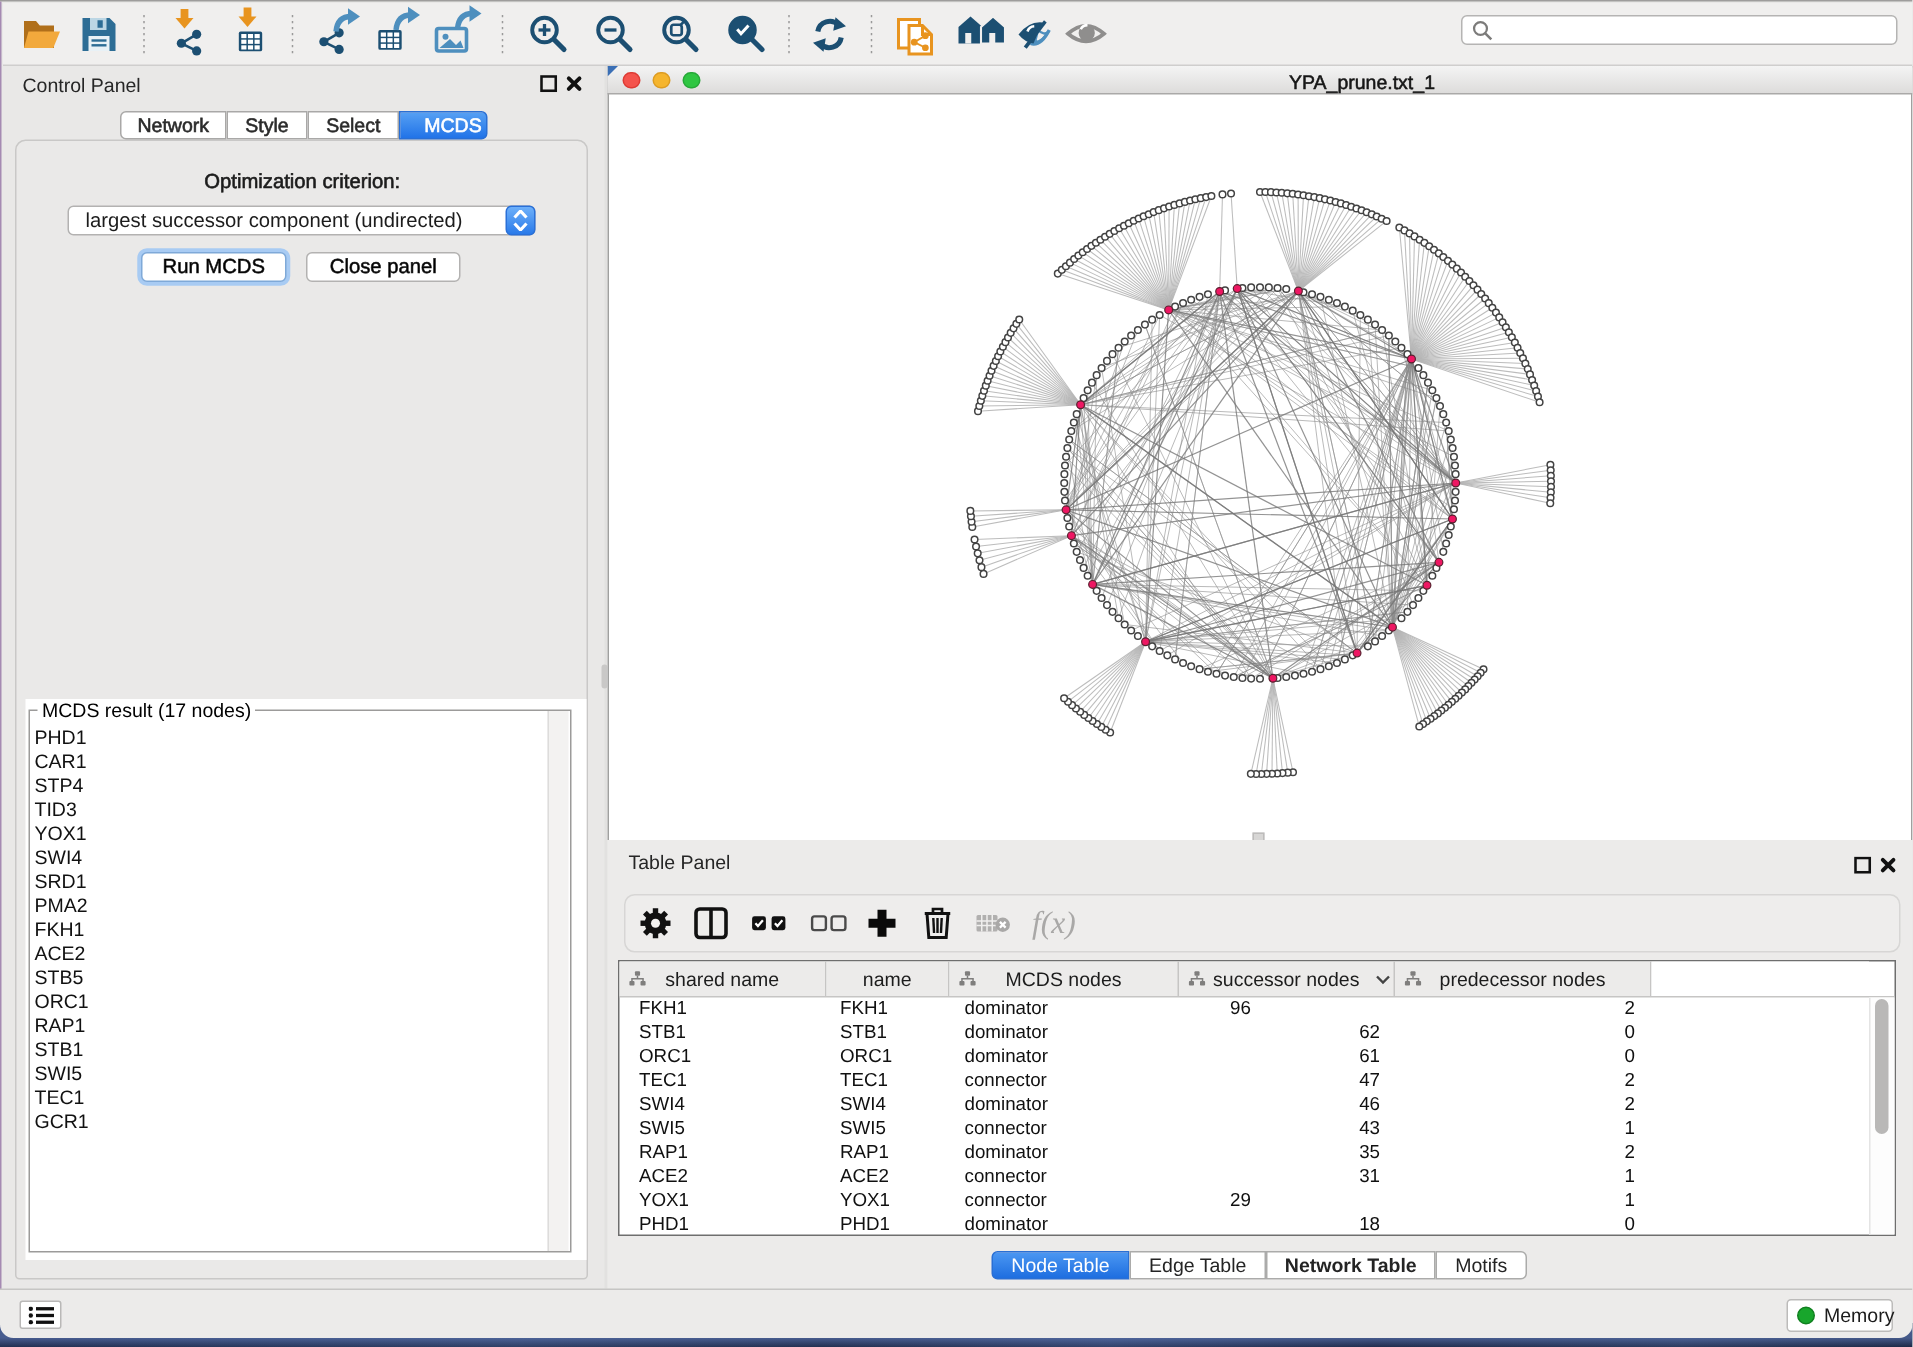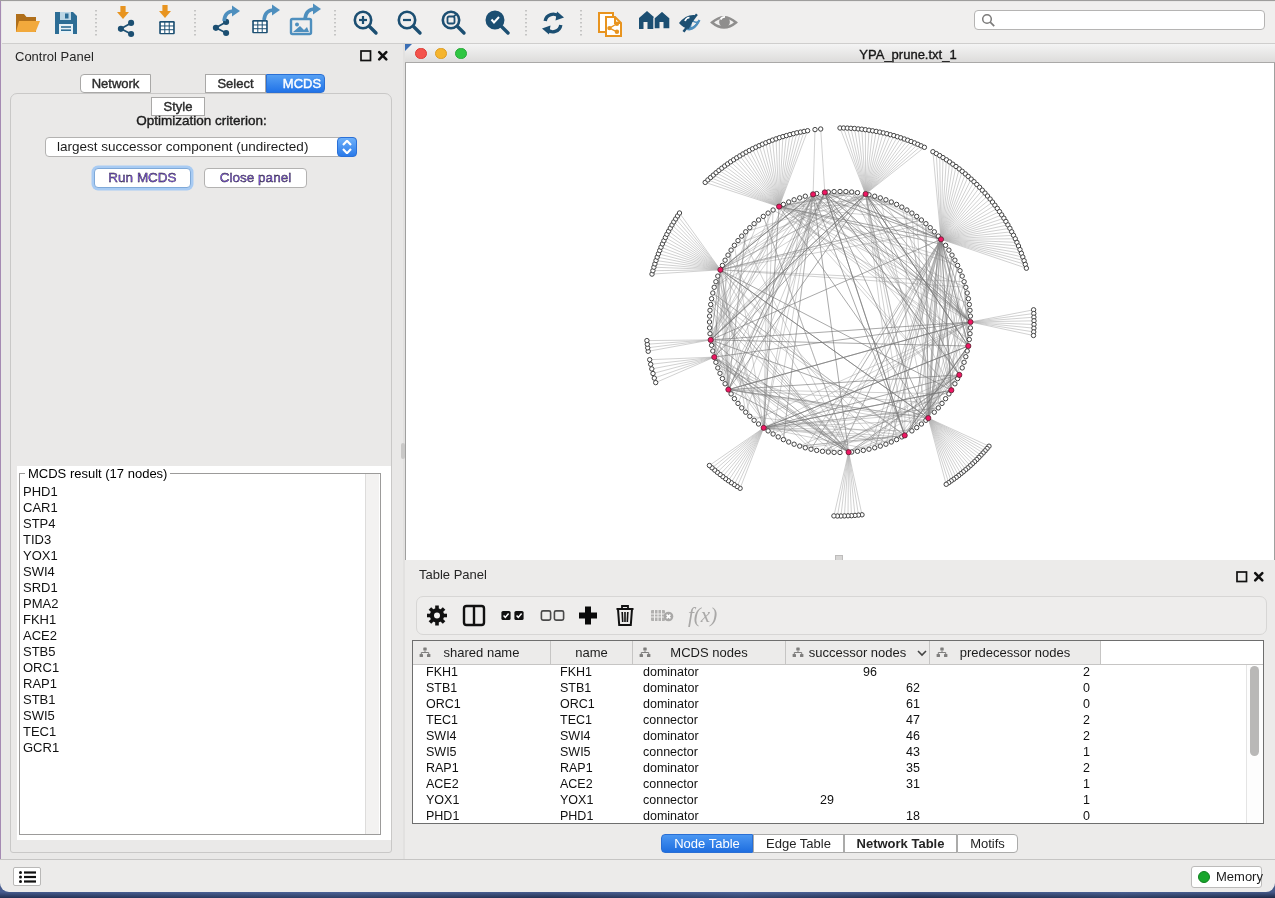--- a/index.html
+++ b/index.html
@@ -19,21 +19,21 @@
 
 .tab{position:absolute;top:74px;height:19px;border:1px solid #a9a8a7;background:#fff;
  font-size:13px;-webkit-text-stroke:0.4px #2b2b2b;color:#2b2b2b;text-align:center;line-height:18px}
 #tabpanel{left:10px;top:93px;width:382px;height:760px;background:#eae9e8;border:1px solid #c9c8c7;border-radius:7px 7px 3px 3px}
 #optlabel{left:0;top:113px;width:403px;text-align:center;font-size:13.5px;-webkit-text-stroke:0.4px #1c1c1c;color:#1c1c1c}
 #combo{left:45px;top:137px;width:312px;height:20px;background:#fff;border:1px solid #b3b2b1;border-radius:4px;
  font-size:13.5px;color:#1c1c1c;line-height:18px;padding-left:11px}
 #spin{left:337px;top:137px;width:20px;height:20px;border-radius:4px;
  background:linear-gradient(#6db0fa,#2a7ae9);border:1px solid #2a70d8}
 .btn{position:absolute;top:168px;height:20px;background:#fff;border:1px solid #b3b2b1;border-radius:4px;
- font-size:13.5px;-webkit-text-stroke:0.4px #1c1c1c;color:#8b5cf6;text-align:center;line-height:18px}
+ font-size:13.5px;-webkit-text-stroke:0.4px #1c1c1c;color:#000000;text-align:center;line-height:18px}
 #runbtn{left:94px;width:97px;box-shadow:0 0 0 2.5px #a8cbf3;border-color:#7fa9d8}
 #closebtn{left:204px;width:103px}
 #resultwhite{left:17px;top:466px;width:374px;height:374px;background:#fff}
 #groupbox{left:19px;top:473px;width:362px;height:362px;border:1px solid #9c9b9a}
 #grouplabel{left:25px;top:466px;background:#fff;padding:0 3px;font-size:13px;color:#000000}
 #mcdslist{left:23px;top:484px;font-size:13px;line-height:16px;color:#111}
 #listscroll{left:365px;top:474px;width:14px;height:360px;background:#f3f2f1;border-left:1px solid #dddcdb}
 
 #vsplit{left:403px;top:44px;width:2px;height:815px;background:#e2e1e0}
 #vgrip{left:401px;top:443px;width:4px;height:16px;background:#c9c8c7;border-radius:2px}
@@ -219,21 +219,21 @@
     <line x1="9.2" y1="9.2" x2="13.2" y2="13.2" stroke="#7c7b7a" stroke-width="1.7"></line>
   </svg>
 <div id="ctl" class="abs"></div>
 <div id="ctl-title" class="abs">Control Panel</div>
 <svg class="abs" style="left:360px;top:50px" width="29" height="12" viewBox="0 0 29 12">
     <rect x="1" y="1" width="9.5" height="9.5" fill="none" stroke="#111" stroke-width="1.7"></rect>
     <path d="M 19.2 2.2 L 26.3 9.3 M 26.3 2.2 L 19.2 9.3" stroke="#111" stroke-width="2.6" stroke-linecap="round"></path>
   </svg>
 <div id="tabpanel" class="abs"></div>
 <div class="tab abs" style="left:80px;width:71px;border-radius:4px 0 0 4px;">Network</div>
-<div class="tab abs" style="left:151px;width:54px;border-radius:0;margin-top:23px;">Style</div>
+<div class="tab abs" style="left:151px;width:54px;border-radius:0;">Style</div>
 <div class="tab abs" style="left:205px;width:61px;border-radius:0;">Select</div>
 <div class="tab abs" style="left:266px;width:59px;border-radius:0 4px 4px 0;background:linear-gradient(#56a0f3,#2173e8);color:#fff;border-color:#2a6fd4;padding-left:13px;-webkit-text-stroke:0.4px #fff;">MCDS</div>
 <div id="optlabel" class="abs">Optimization criterion:</div>
 <div id="combo" class="abs">largest successor component (undirected)</div>
 <div id="spin" class="abs"></div>
 <svg class="abs" style="left:341px;top:140px" width="12" height="14" viewBox="0 0 12 14">
     <path d="M 2 5 L 6 0.7 L 10 5" fill="none" stroke="#fff" stroke-width="2.1"></path>
     <path d="M 2 9 L 6 13.3 L 10 9" fill="none" stroke="#fff" stroke-width="2.1"></path>
   </svg>
 <div id="runbtn" class="btn abs">Run MCDS</div>
@@ -1137,21 +1137,21 @@
       <rect x="-5.4" y="1.5" width="3.4" height="3" rx="0.6"></rect>
       <rect x="2" y="1.5" width="3.4" height="3" rx="0.6"></rect>
       <path d="M 0 -2 L 0 0 M -3.7 1.5 L -3.7 0 L 3.7 0 L 3.7 1.5" fill="none" stroke="#7f7e7d" stroke-width="1"></path>
     </g>
     <path d="M 513 10 L 517 14 L 521 10" fill="none" stroke="#444" stroke-width="1.6"></path>
   </svg>
 <div id="thead-line" class="abs"></div>
 <div class="td abs" style="left:426px;top:664px">FKH1</div>
 <div class="td abs" style="left:560px;top:664px">FKH1</div>
 <div class="td abs" style="left:643px;top:664px">dominator</div>
-<div class="td abs" style="left:820px;top:664px;width:100px;text-align:center">96</div>
+<div class="td abs" style="left:820px;top:664px;width:100px;text-align:left">96</div>
 <div class="td abs" style="left:990px;top:664px;width:100px;text-align:right">2</div>
 <div class="td abs" style="left:426px;top:680px">STB1</div>
 <div class="td abs" style="left:560px;top:680px">STB1</div>
 <div class="td abs" style="left:643px;top:680px">dominator</div>
 <div class="td abs" style="left:820px;top:680px;width:100px;text-align:right">62</div>
 <div class="td abs" style="left:990px;top:680px;width:100px;text-align:right">0</div>
 <div class="td abs" style="left:426px;top:696px">ORC1</div>
 <div class="td abs" style="left:560px;top:696px">ORC1</div>
 <div class="td abs" style="left:643px;top:696px">dominator</div>
 <div class="td abs" style="left:820px;top:696px;width:100px;text-align:right">61</div>

